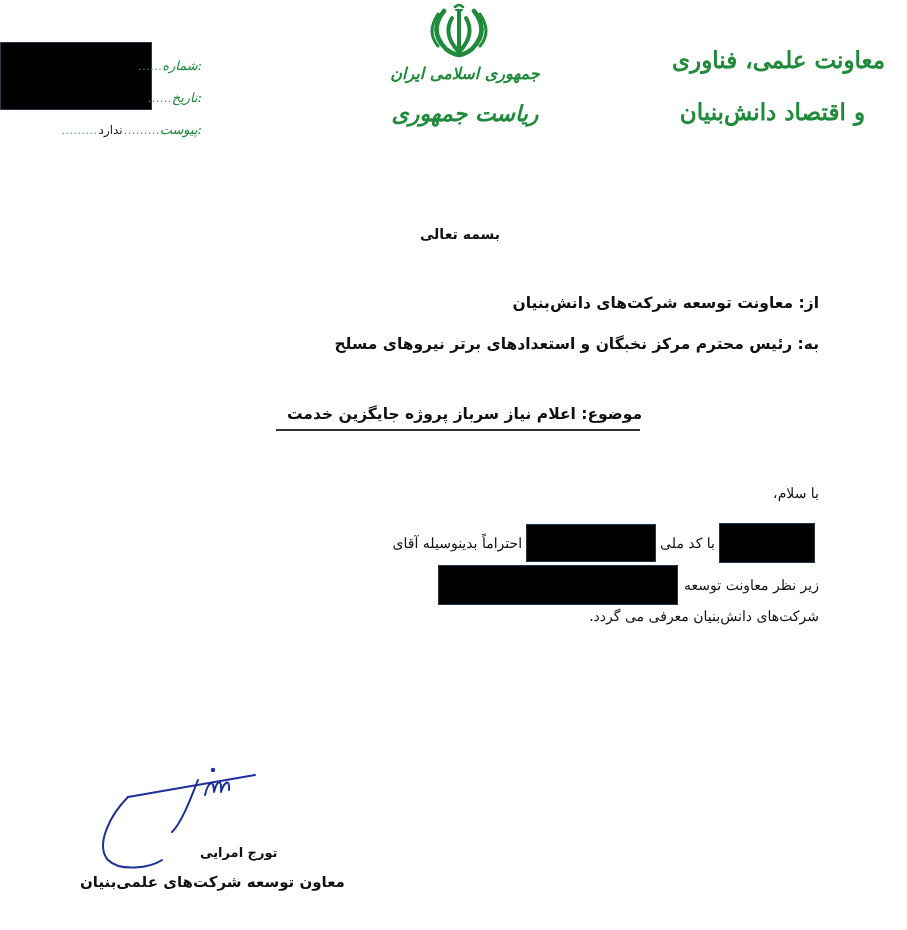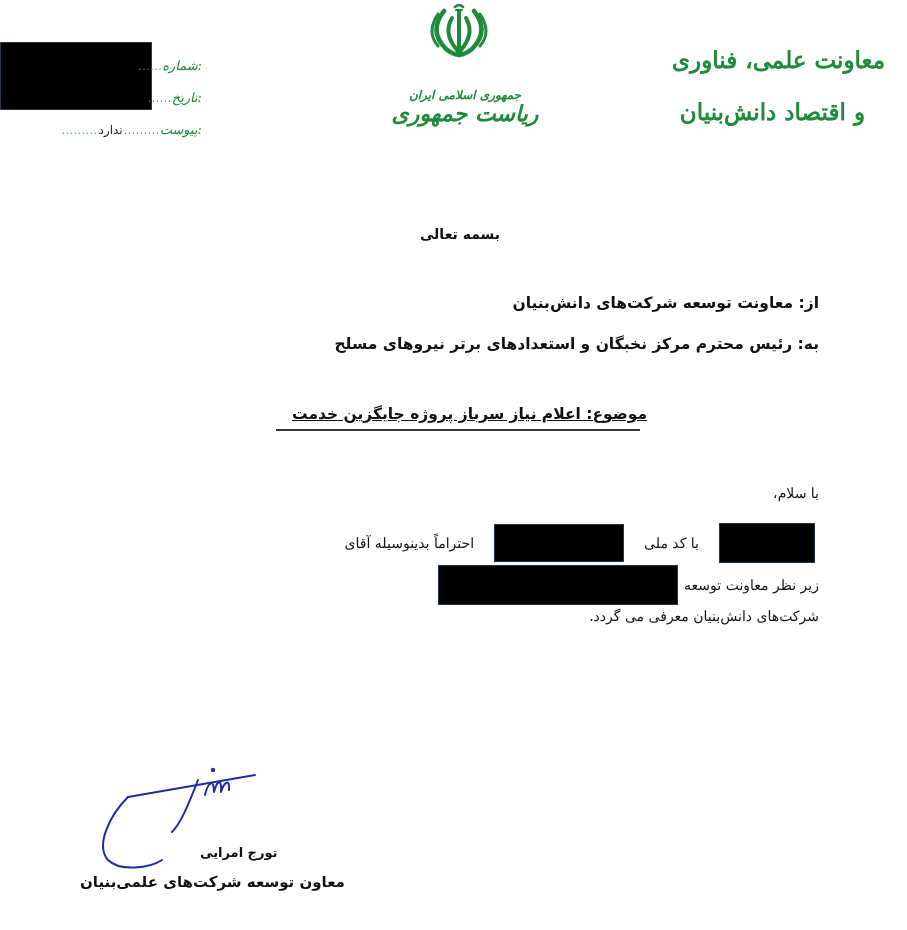--- a/index.html
+++ b/index.html
@@ -58,21 +58,21 @@
     }
     .center-title {
       left: 370px; width: 190px;
       text-align: center;
       color: #1e8a3a;
       font-family: "DejaVu Serif", serif;
       font-style: italic;
       font-weight: bold;
       white-space: nowrap;
     }
-    .center-title.line1 { top: 64px; font-size: 12px; margin-top: 24px; }
+    .center-title.line1 { top: 64px; font-size: 16px; }
     .center-title.line2 { top: 100px; font-size: 22px; }
 
     
     .right-title {
       right: 22px;
       color: #1e8a3a;
       font-family: "DejaVu Serif", serif;
       font-weight: bold;
       white-space: nowrap;
       text-align: right;
@@ -90,26 +90,25 @@
     .from-line, .to-line {
       right: 88px;
       font-weight: bold;
       font-size: 15.5px;
       white-space: nowrap;
     }
     .from-line { top: 294px; }
     .to-line { top: 335px; }
 
     .subject {
-      left: 292px; width: 366px; top: 405px;
-      text-align: left;
+      left: 276px; width: 366px; top: 405px;
+      text-align: right;
       font-weight: bold;
       font-size: 15.5px;
       white-space: nowrap;
-      text-decoration: underline;
     }
     .subject-underline {
       left: 276px; top: 429px; width: 364px; height: 2px;
       background: #333;
     }
 
     .salutation {
       right: 88px; top: 485px;
       font-family: "DejaVu Serif", serif;
       font-size: 14px;
@@ -117,21 +116,21 @@
     }
     .para-line {
       right: 88px;
       font-family: "DejaVu Serif", serif;
       font-size: 14px;
       white-space: nowrap;
       display: flex;
       flex-direction: row-reverse;
       align-items: center;
     }
-    .para-line.l1 { top: 523px; gap: 16px; }
+    .para-line.l1 { top: 523px; }
     .para-line.l2 { top: 565px; }
     .para-line.l3 { top: 608px; }
 
     .redact {
       display: inline-block;
       background: #000;
       border: 1px solid #1f3444;
       box-sizing: border-box;
       vertical-align: middle;
     }

